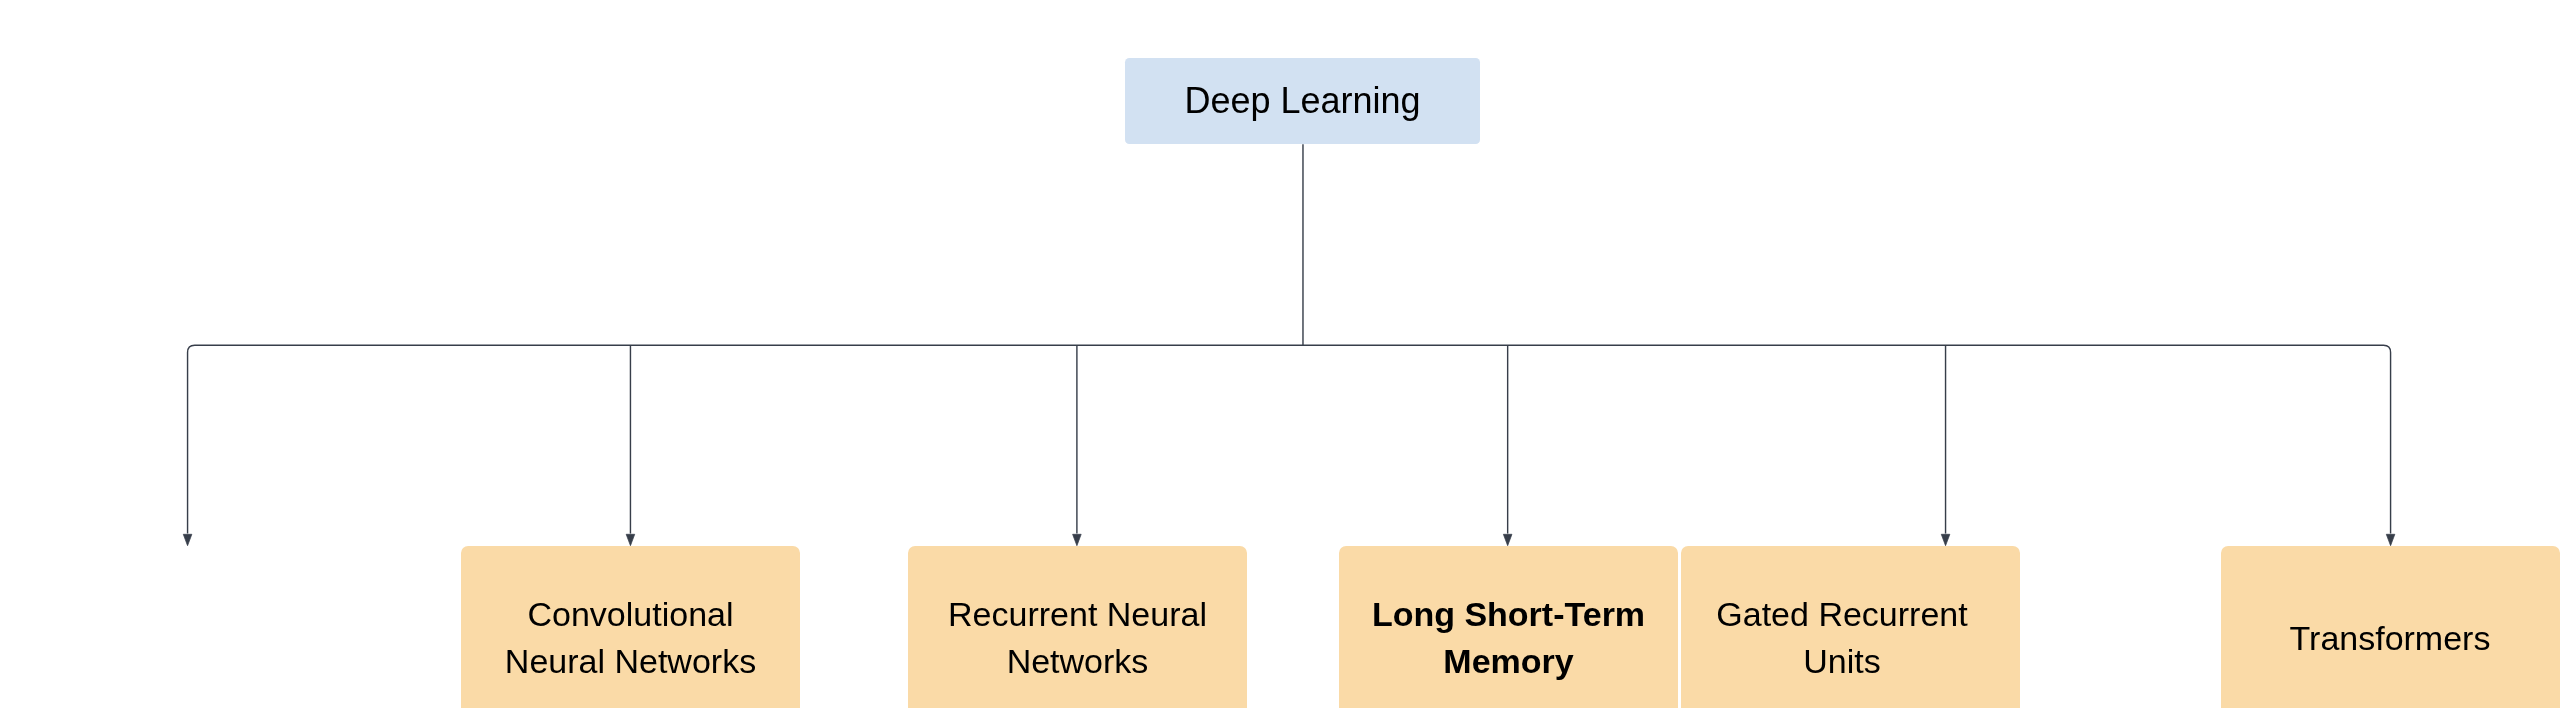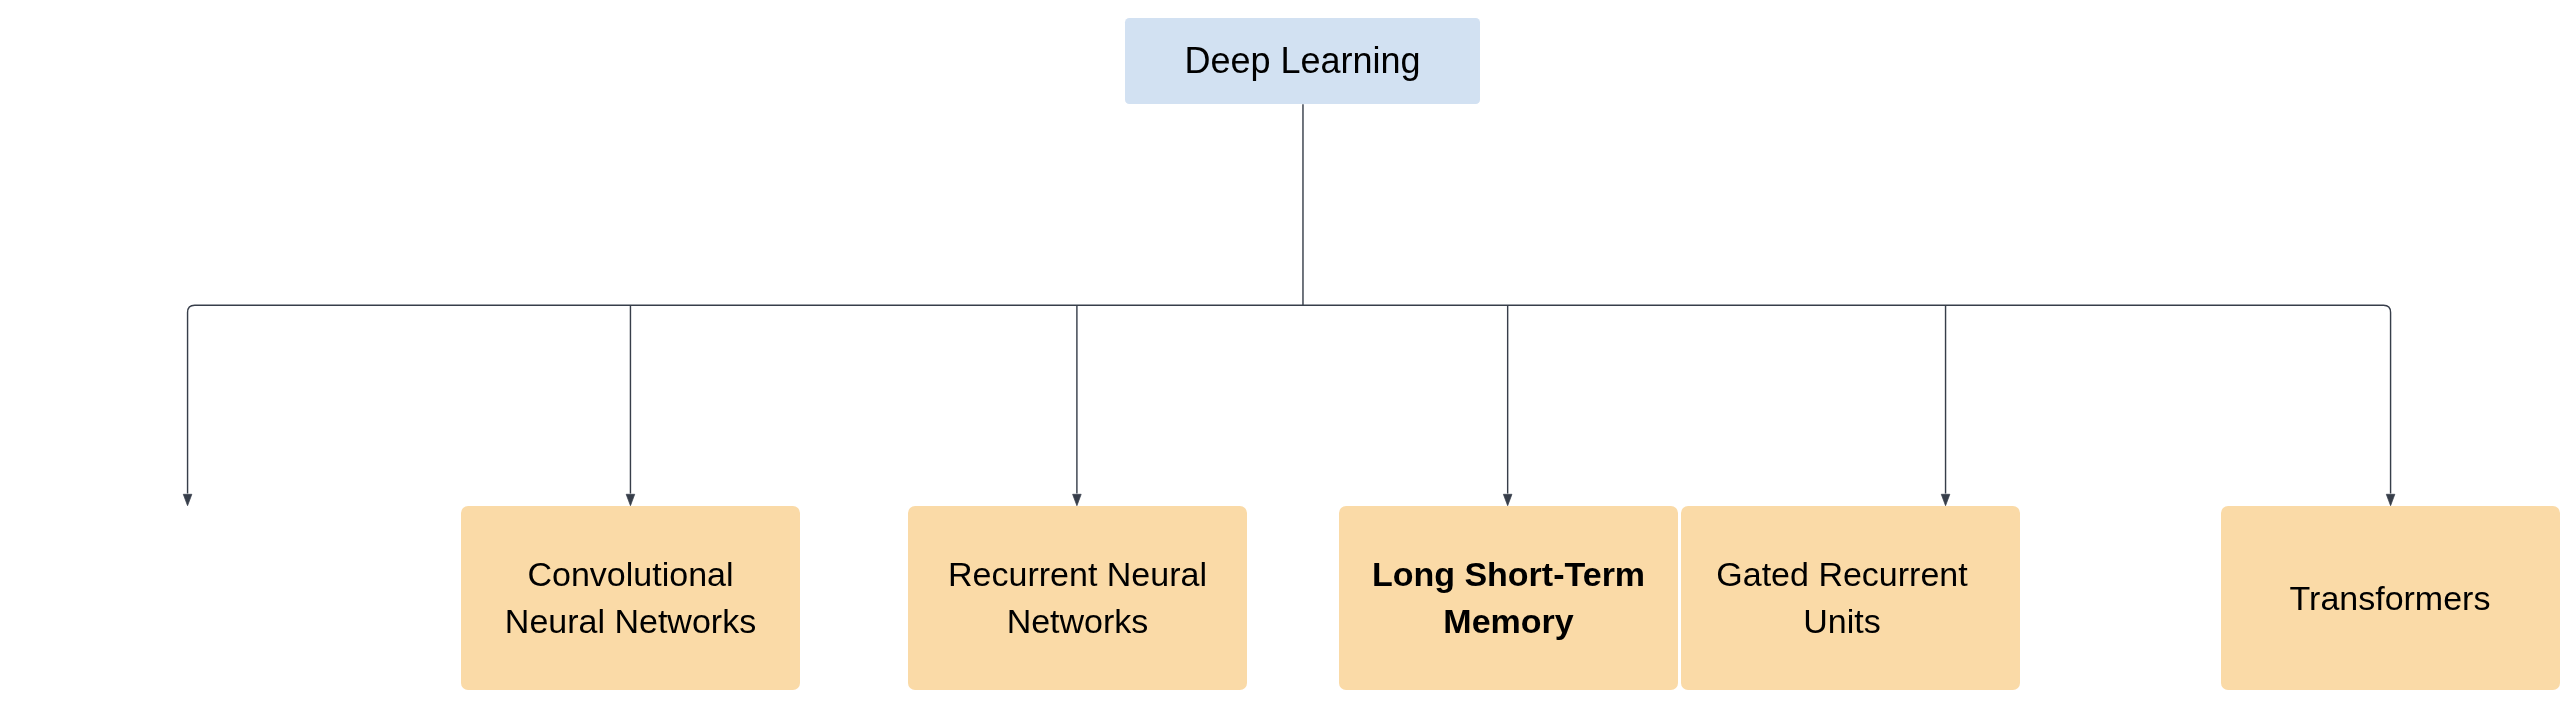--- a/index.html
+++ b/index.html
@@ -14,20 +14,21 @@
     margin: 0; padding: 0;
     width: 2576px; height: 709px;
     background: var(--background);
     font-family: "Liberation Sans", sans-serif;
     overflow: hidden;
   }
   .canvas {
     position: relative;
     width: 2576px; height: 502px;
     background: var(--background);
+    margin-top: 40px;
   }
   .connectors {
     position: absolute;
     left: 0; top: 0;
     width: 2576px; height: 709px;
     pointer-events: none;
   }
   .connectors .edge {
     fill: none;
     stroke: var(--connector);

